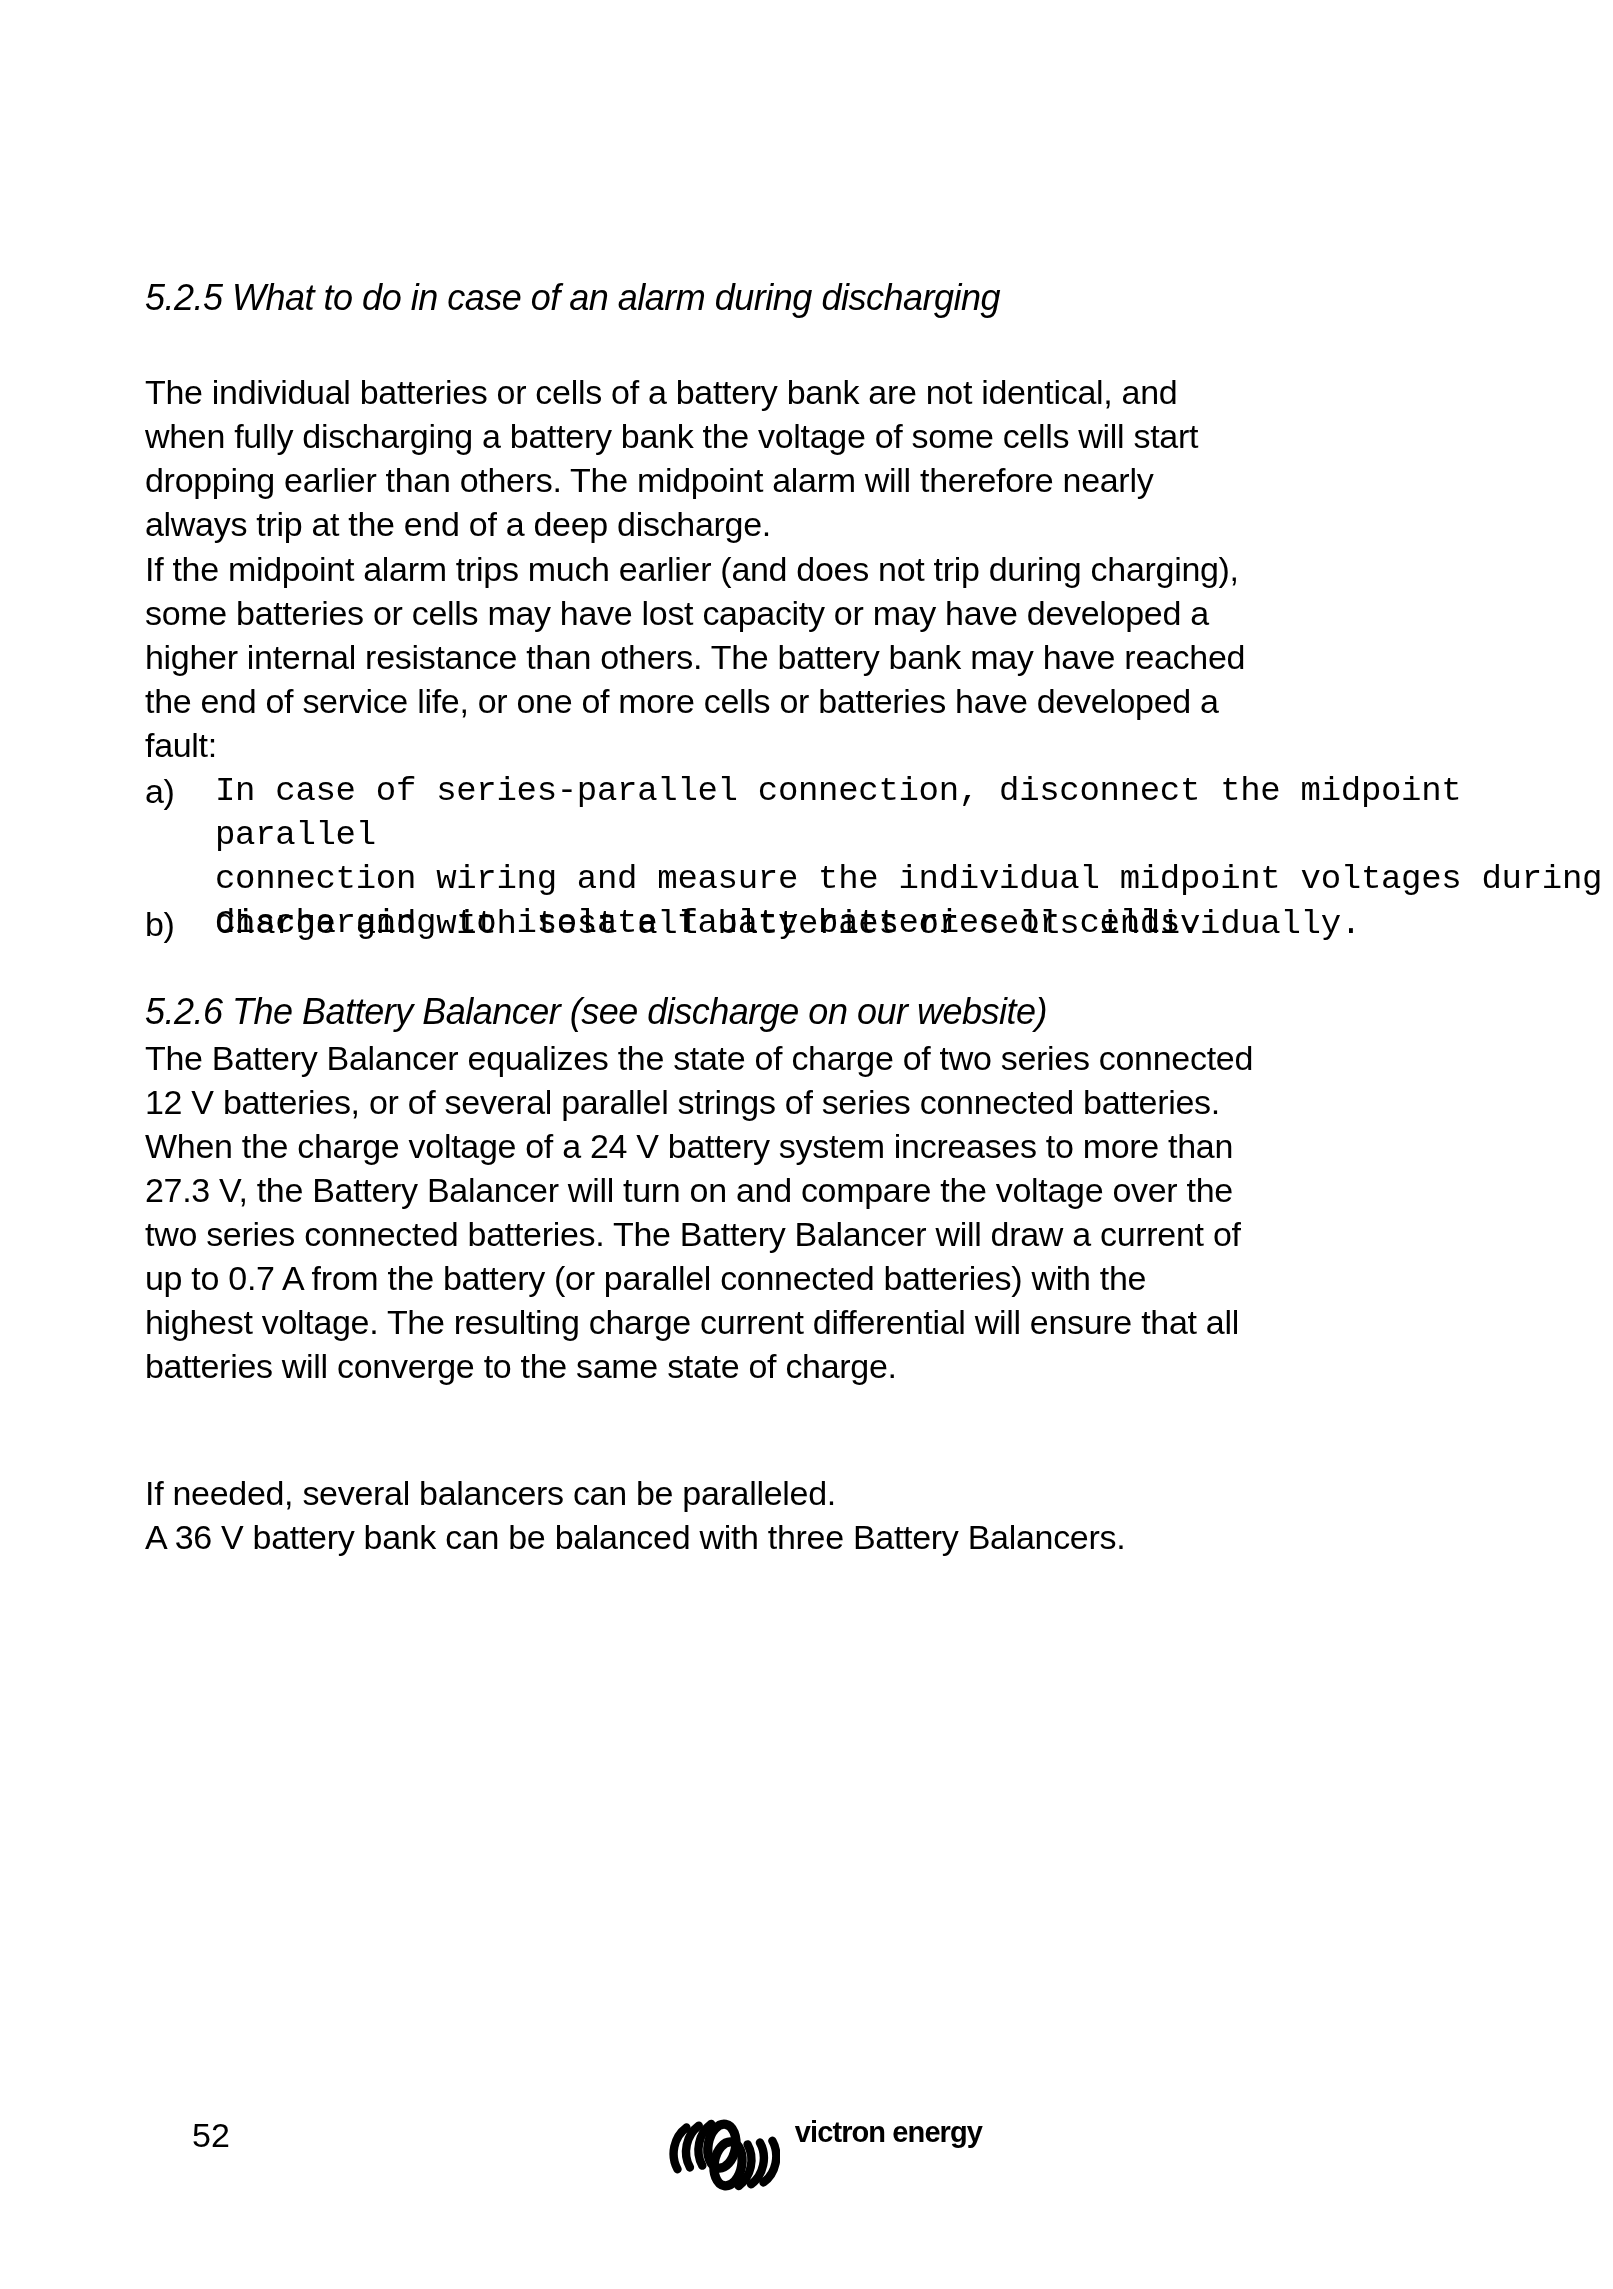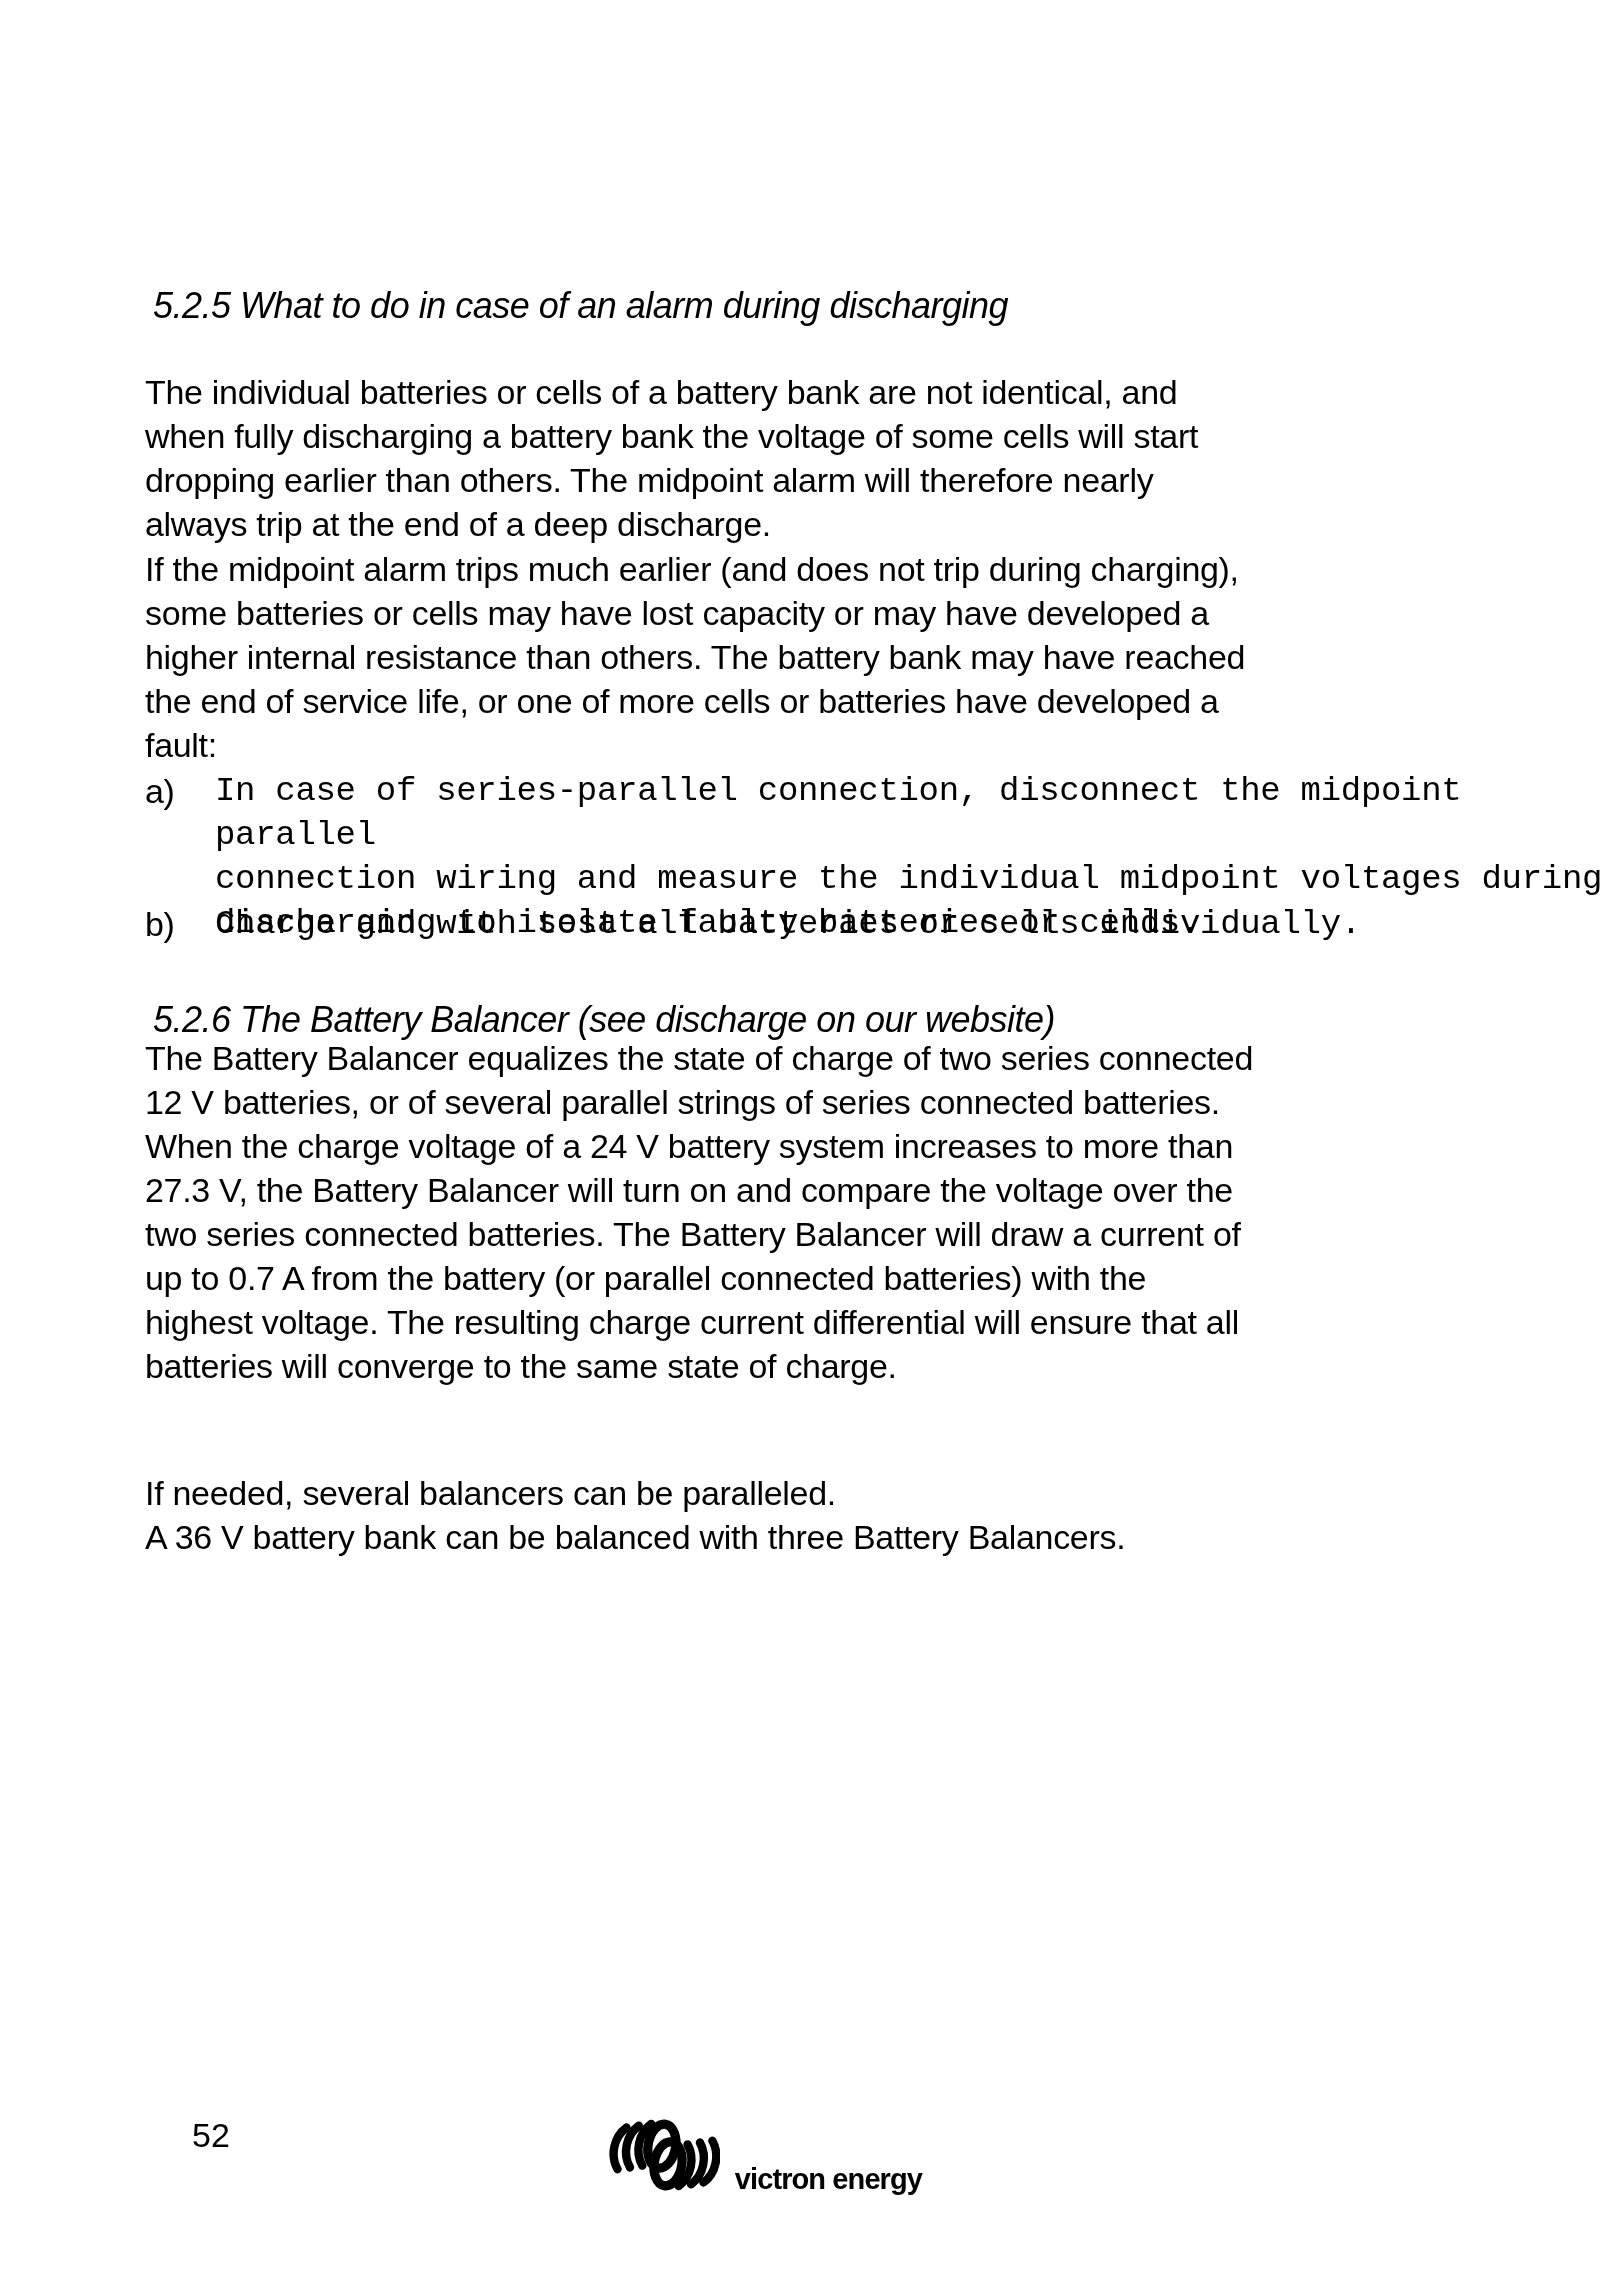--- a/index.html
+++ b/index.html
@@ -16,21 +16,21 @@
   .body-text{
     position:absolute;
     left:145px;
     font-size:34px;
     line-height:44px;
     letter-spacing:-0.3px;
   }
   .heading{
     position:absolute;
     left:145px;
-    margin:8px;
+    margin:0;
     font-size:36px;
     font-weight:normal;
     font-style:italic;
     line-height:44px;
     letter-spacing:-0.5px;
   }
   .list-row{
     position:absolute;
     left:145px;
     font-size:34px;
@@ -48,24 +48,24 @@
   }
   .page-number{
     position:absolute;
     left:192px;
     top:2113px;
     font-size:34px;
     line-height:44px;
   }
   .logo{
     position:absolute;
-    left:609px;
+    left:669px;
     top:2116px;
     display:flex;
-    align-items:flex-end;
+    align-items:flex-start;
   }
   .logo-mark{
     width:111px;
     height:78px;
     flex:0 0 auto;
   }
   .logo-text{
     margin-left:14.8px;
     margin-top:1.8px;
     font-size:29px;

